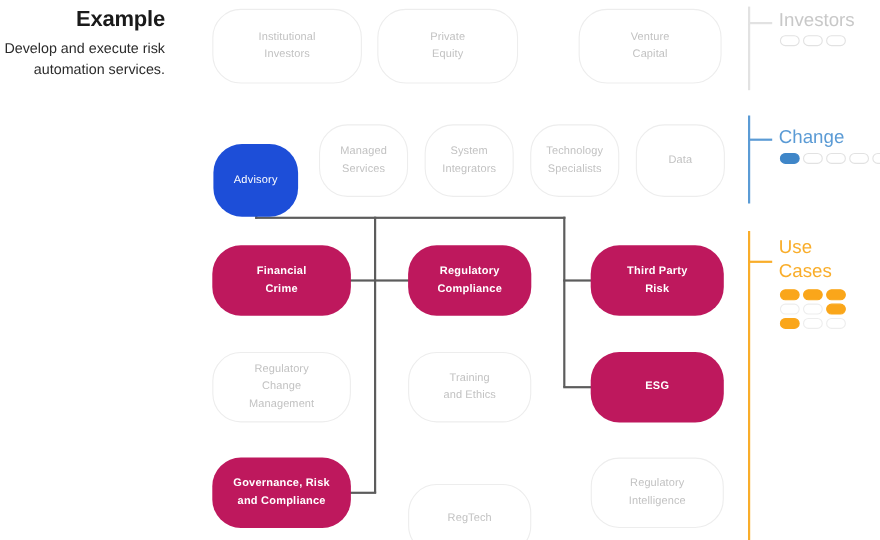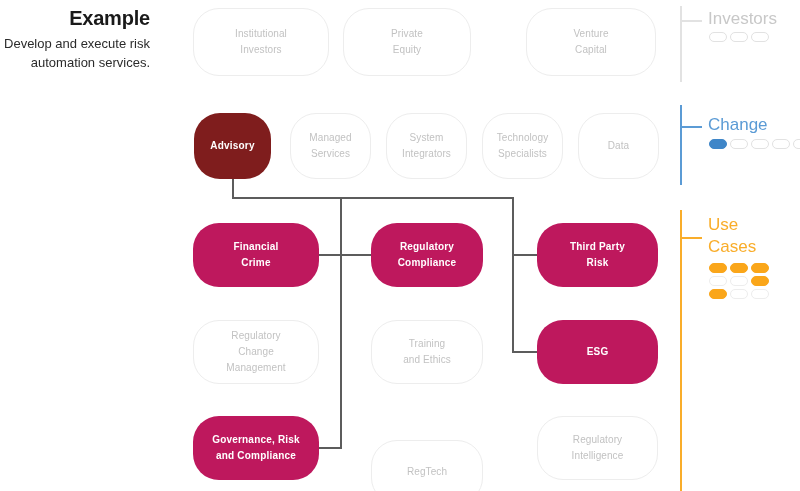--- a/index.html
+++ b/index.html
@@ -42,21 +42,21 @@
     z-index:3;
   }
   .card.ghost{
     background:#ffffff;
     border:1.3px solid #ededed;
     color:#c2c2c2;
     font-weight:400;
     letter-spacing:.1px;
   }
   .card.blue{
-    background:#7f1d1d;color:#ffffff;font-weight:700;letter-spacing:.2px;
+    background:#1d4ed8;color:#ffffff;font-weight:400;letter-spacing:.2px;margin-top:18px;
   }
   .card.orange{
     background:#be185d;color:#ffffff;font-weight:700;letter-spacing:.2px;
   }
   .card .txt{pointer-events:none;white-space:pre-line;}
 
   
   .legend{position:absolute;}
   .legend .bar{position:absolute;width:2px;}
   .legend .tick{position:absolute;height:2px;width:22px;}

